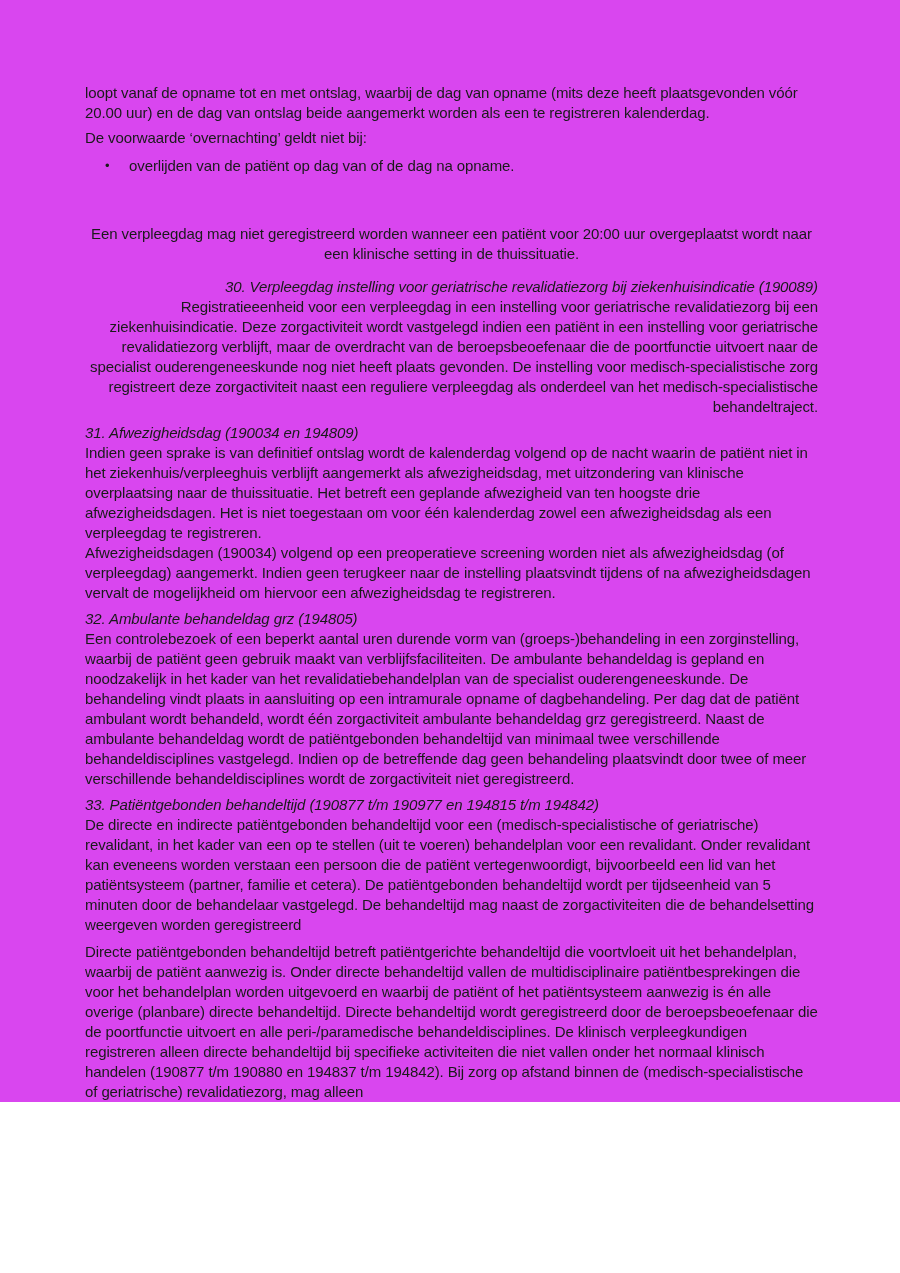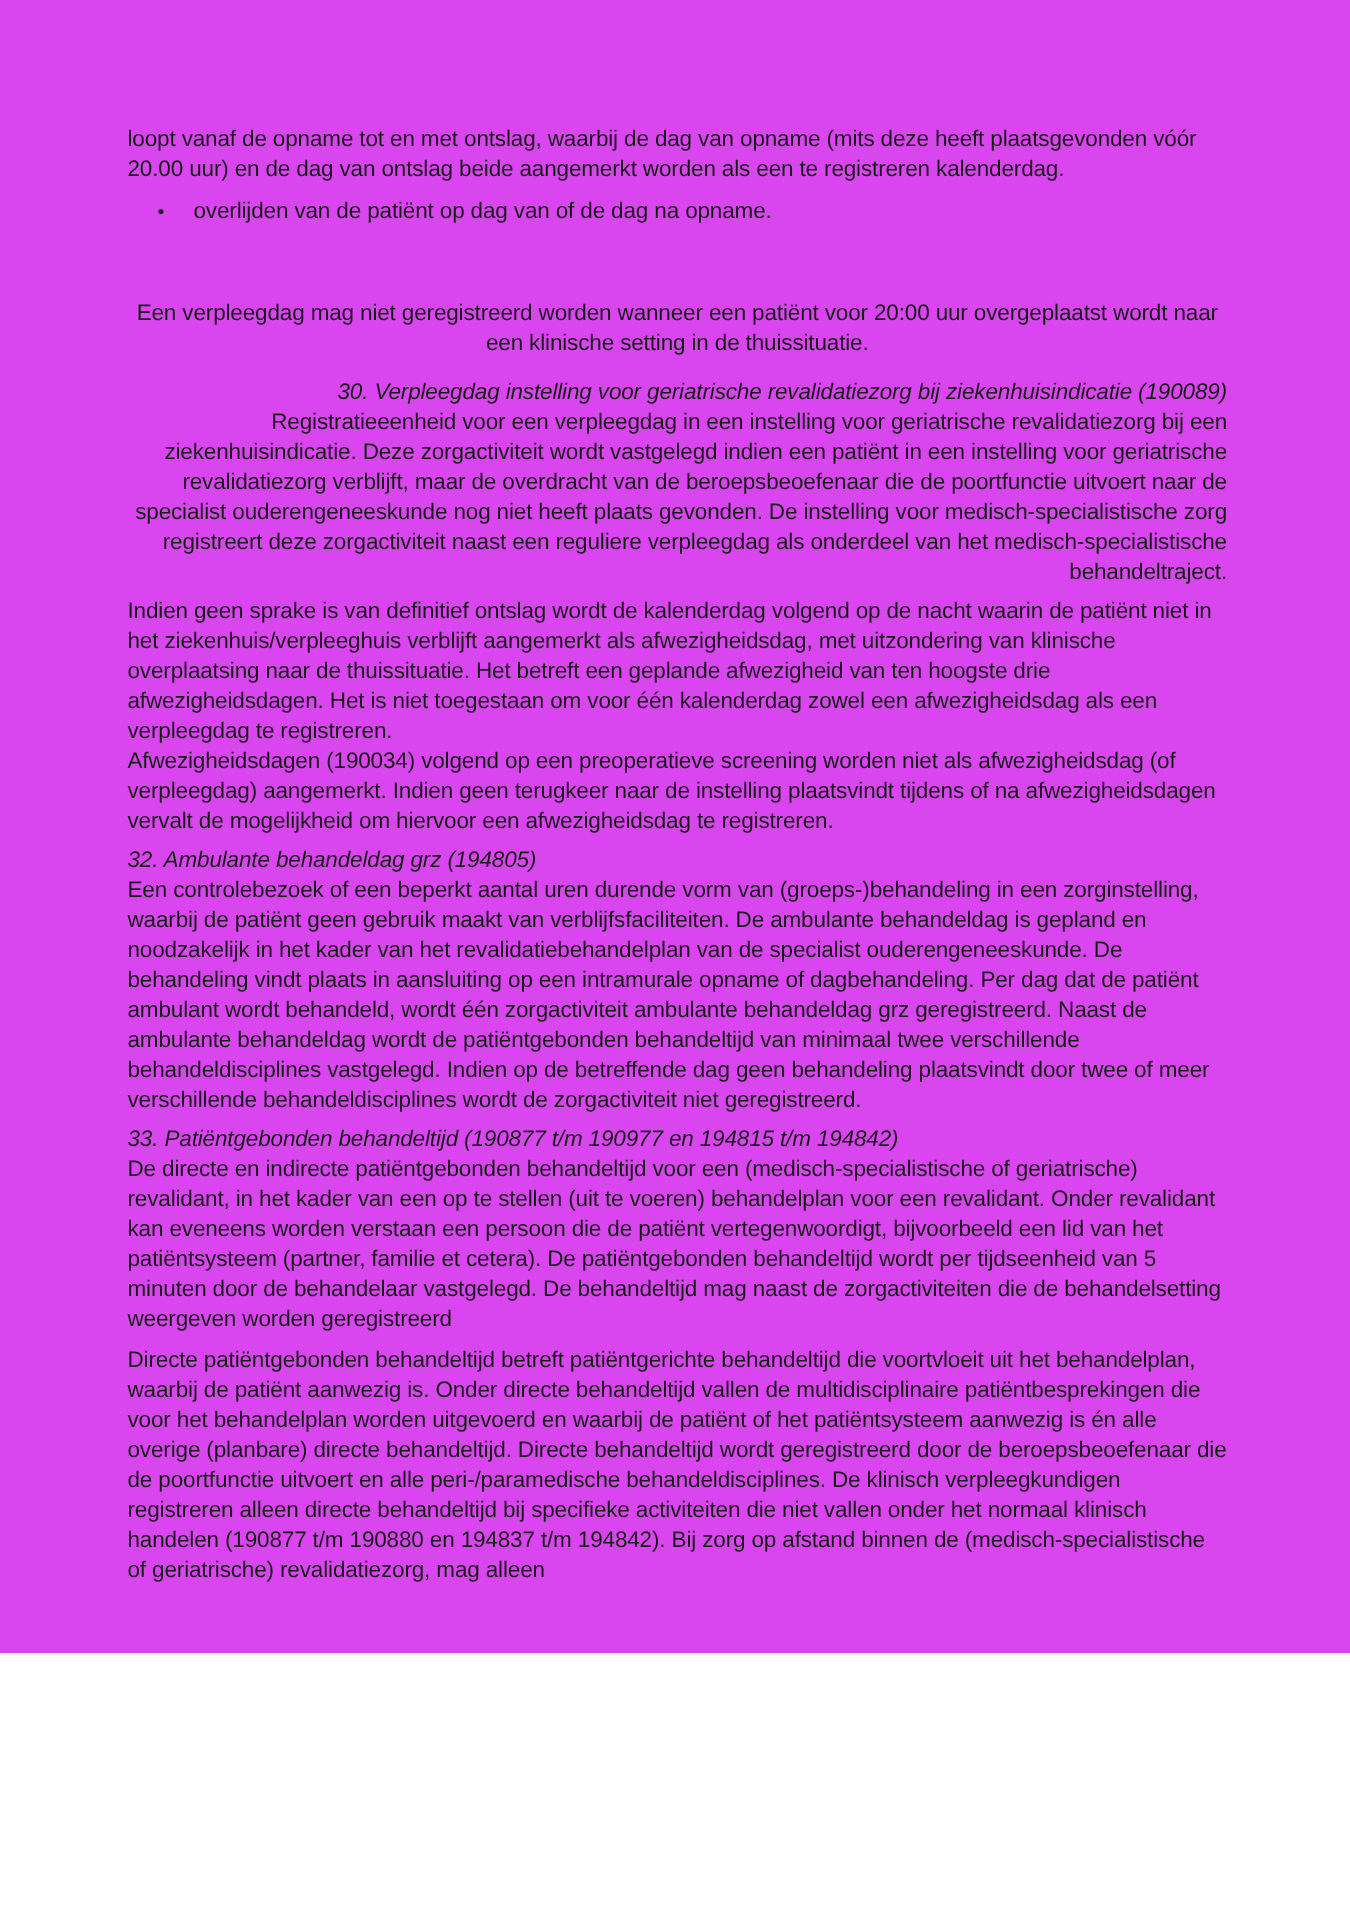--- a/index.html
+++ b/index.html
@@ -85,33 +85,35 @@
   }
 </style>
 </head>
 <body>
 
 <div class="page">
   <main class="content">
 
     <p>loopt vanaf de opname tot en met ontslag, waarbij de dag van opname (mits deze heeft plaatsgevonden vóór 20.00 uur) en de dag van ontslag beide aangemerkt worden als een te registreren kalenderdag.</p>
 
+    <p class="para-lead">De voorwaarde ‘overnachting’ geldt niet bij:</p>
 
     <ul class="bullets">
       <li>overlijden van de patiënt op dag van of de dag na opname.</li>
     </ul>
 
     <p class="after-gap">Een verpleegdag mag niet geregistreerd worden wanneer een patiënt voor 20:00 uur overgeplaatst wordt naar een klinische setting in de thuissituatie.</p>
 
     <section class="section first">
       <h3 class="section-heading">30. Verpleegdag instelling voor geriatrische revalidatiezorg bij ziekenhuisindicatie (190089)</h3>
       <p>Registratieeenheid voor een verpleegdag in een instelling voor geriatrische revalidatiezorg bij een ziekenhuisindicatie. Deze zorgactiviteit wordt vastgelegd indien een patiënt in een instelling voor geriatrische revalidatiezorg verblijft, maar de overdracht van de beroepsbeoefenaar die de poortfunctie uitvoert naar de specialist ouderengeneeskunde nog niet heeft plaats gevonden. De instelling voor medisch-specialistische zorg registreert deze zorgactiviteit naast een reguliere verpleegdag als onderdeel van het medisch-specialistische behandeltraject.</p>
     </section>
 
     <section class="section">
+      <h3 class="section-heading">31. Afwezigheidsdag (190034 en 194809)</h3>
       <p>Indien geen sprake is van definitief ontslag wordt de kalenderdag volgend op de nacht waarin de patiënt niet in het ziekenhuis/verpleeghuis verblijft aangemerkt als afwezigheidsdag, met uitzondering van klinische overplaatsing naar de thuissituatie. Het betreft een geplande afwezigheid van ten hoogste drie afwezigheidsdagen. Het is niet toegestaan om voor één kalenderdag zowel een afwezigheidsdag als een verpleegdag te registreren.</p>
       <p>Afwezigheidsdagen (190034) volgend op een preoperatieve screening worden niet als afwezigheidsdag (of verpleegdag) aangemerkt. Indien geen terugkeer naar de instelling plaatsvindt tijdens of na afwezigheidsdagen vervalt de mogelijkheid om hiervoor een afwezigheidsdag te registreren.</p>
     </section>
 
     <section class="section">
       <h3 class="section-heading">32. Ambulante behandeldag grz (194805)</h3>
       <p>Een controlebezoek of een beperkt aantal uren durende vorm van (groeps-)behandeling in een zorginstelling, waarbij de patiënt geen gebruik maakt van verblijfsfaciliteiten. De ambulante behandeldag is gepland en noodzakelijk in het kader van het revalidatiebehandelplan van de specialist ouderengeneeskunde. De behandeling vindt plaats in aansluiting op een intramurale opname of dagbehandeling.  Per dag dat de patiënt ambulant wordt behandeld, wordt één zorgactiviteit ambulante behandeldag grz geregistreerd. Naast de ambulante behandeldag wordt de patiëntgebonden behandeltijd van minimaal twee verschillende behandeldisciplines vastgelegd. Indien op de betreffende dag geen behandeling plaatsvindt door twee of meer verschillende behandeldisciplines wordt de zorgactiviteit niet geregistreerd.</p>
     </section>
 
     <section class="section">

